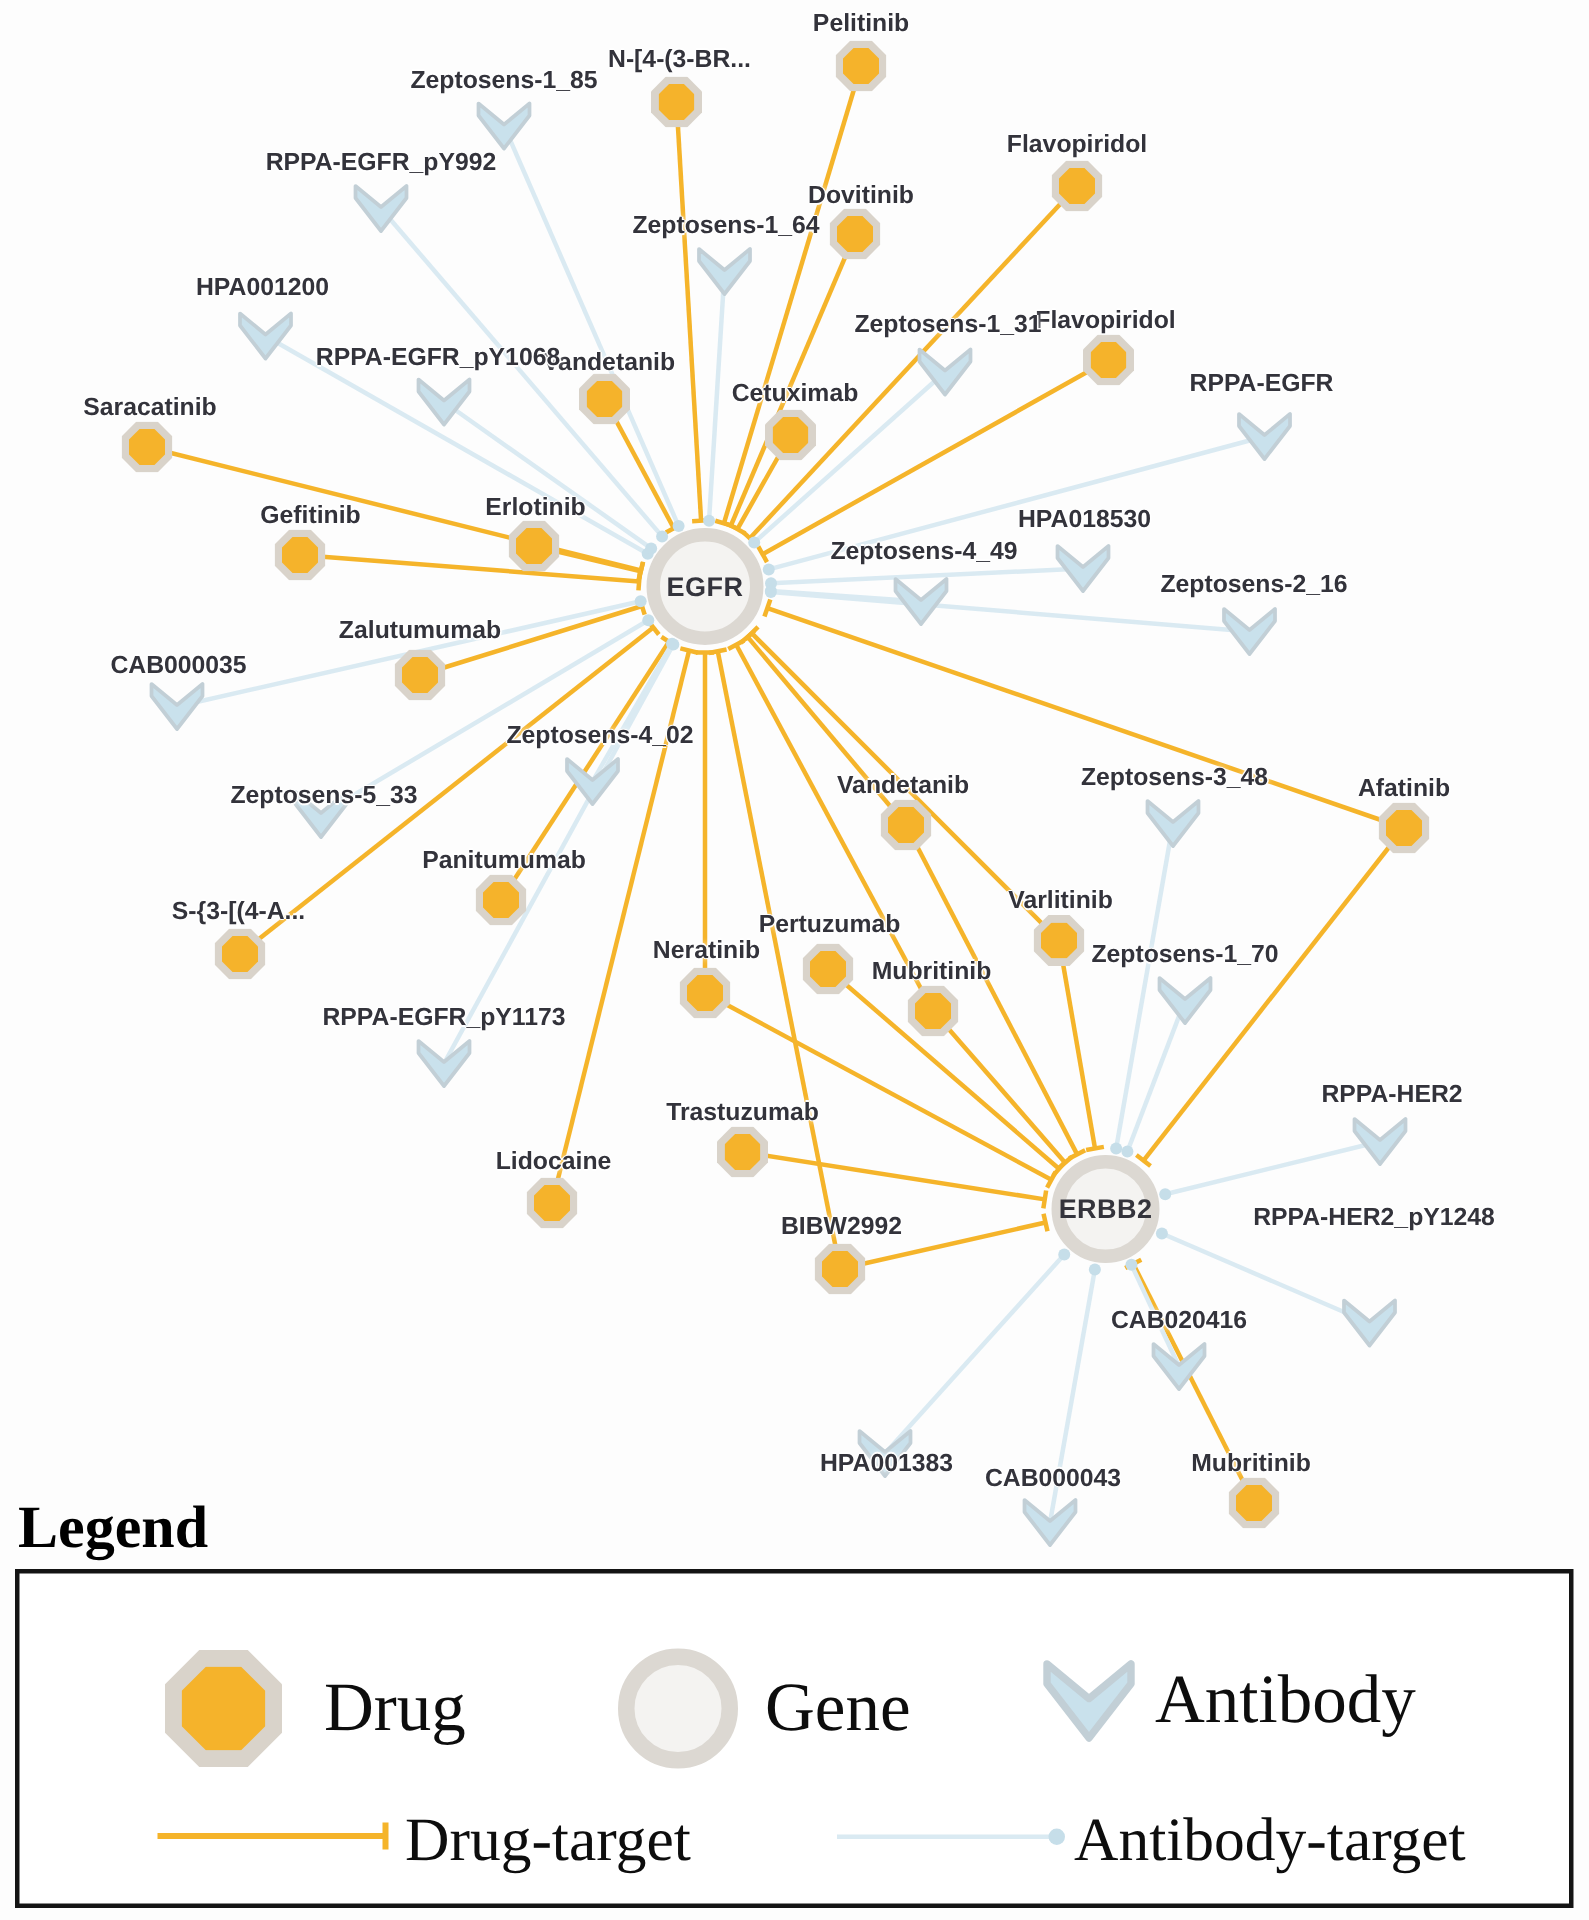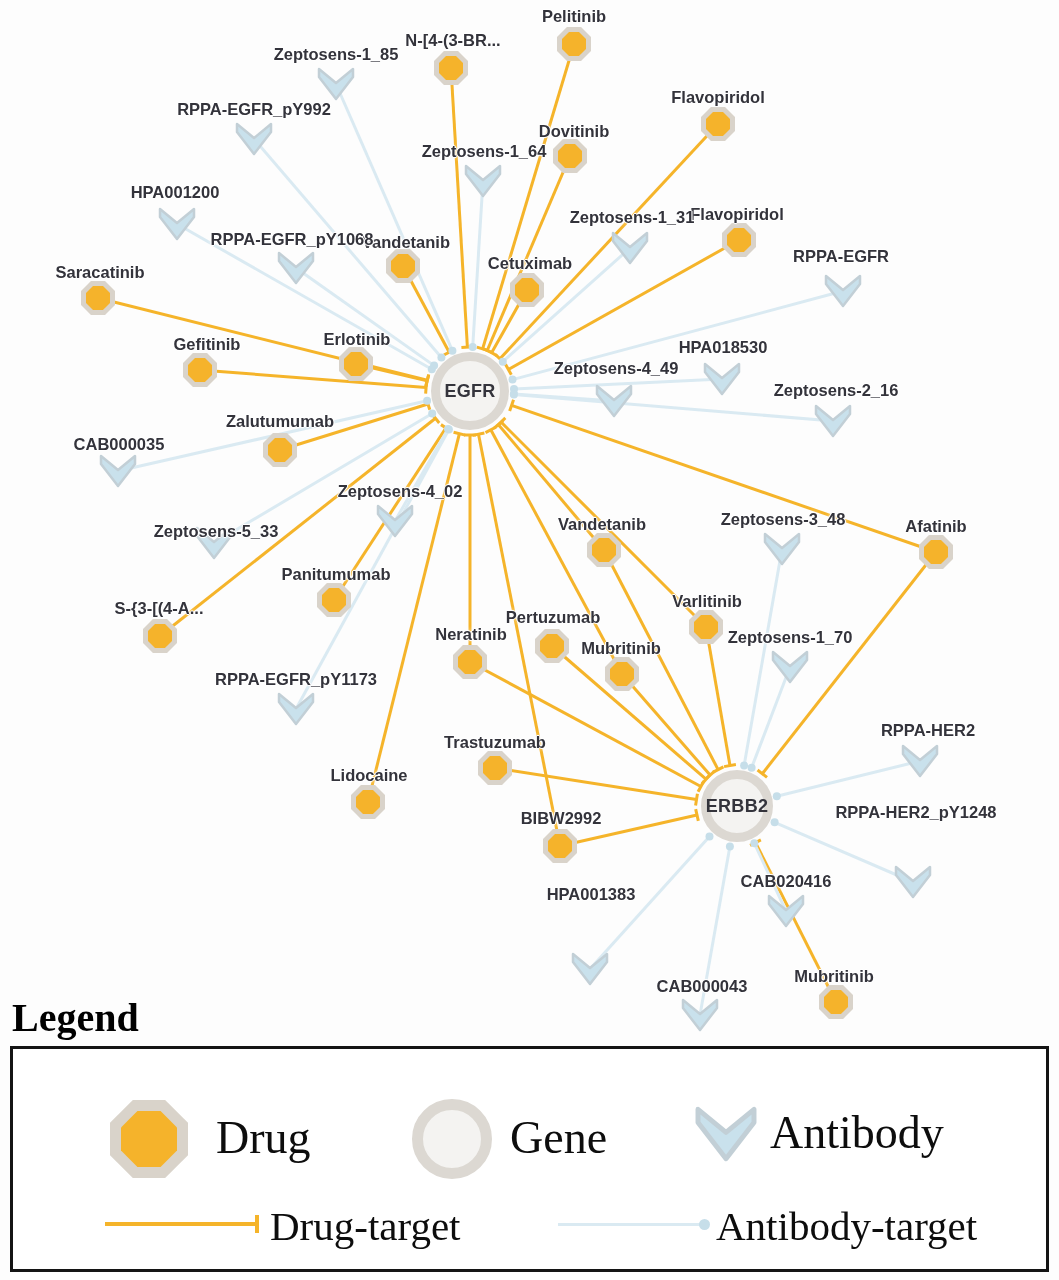--- a/index.html
+++ b/index.html
@@ -283,21 +283,21 @@
         <svg viewBox="0 0 38 34">
           <path d="M2 2 L19 16 L36 2 L36 10 L19 32 L2 10 Z"></path>
         </svg>
       </div>
       <div class="node-label" style="left: 786px; top: 881px;">CAB020416</div>
       <div class="antibody-node" style="left: 590px; top: 969px;">
         <svg viewBox="0 0 38 34">
           <path d="M2 2 L19 16 L36 2 L36 10 L19 32 L2 10 Z"></path>
         </svg>
       </div>
-      <div class="node-label" style="left: 591px; top: 894px;">HPA001383</div>
+      <div class="node-label" style="left: 591px; top: 976px;">HPA001383</div>
       <div class="antibody-node" style="left: 700px; top: 1015px;">
         <svg viewBox="0 0 38 34">
           <path d="M2 2 L19 16 L36 2 L36 10 L19 32 L2 10 Z"></path>
         </svg>
       </div>
       <div class="node-label" style="left: 702px; top: 986px;">CAB000043</div>
       <div class="gene-node" style="left: 470px; top: 391px; width: 78px; height: 78px;">
         <span class="gene-label">EGFR</span>
       </div>
       <div class="gene-node" style="left: 737px; top: 806px; width: 72px; height: 72px;">

